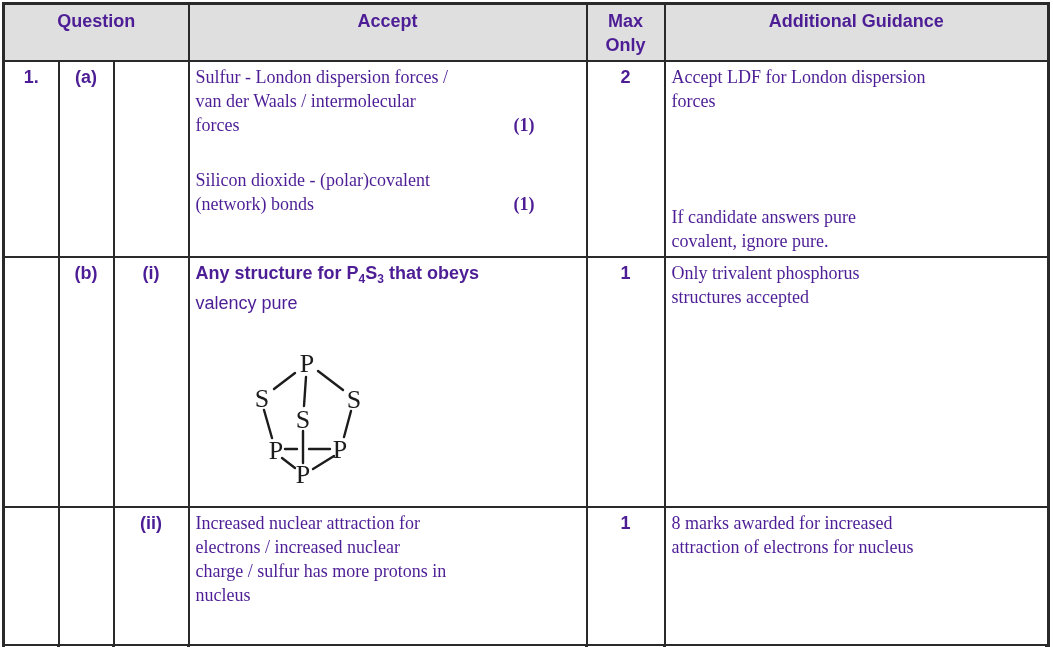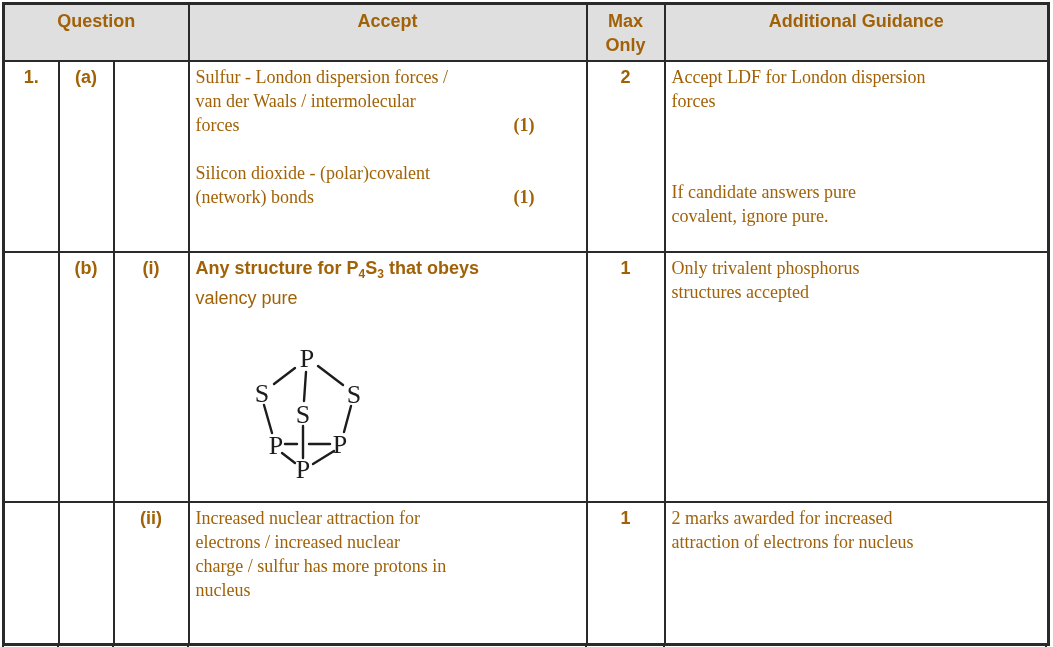--- a/index.html
+++ b/index.html
@@ -2,21 +2,21 @@
 <html><head>
 <meta charset="utf-8">
 <style>
   html,body{margin:0;padding:0;background:#fff;}
   .page{
     position:relative;
     width:1053px;height:647px;
     background:#ffffff;
     overflow:hidden;
     font-family:"Liberation Sans","DejaVu Sans",sans-serif;
-    color:#a16207;
+    color:#4c1d95;
   }
   table.ms{
     position:absolute;left:2px;top:2px;
     width:1045px;
     border-collapse:collapse;
     table-layout:fixed;
   }
   table.ms{border:3px solid #2a2a2a;}
   .ms td,.ms th{
     border:2px solid #2a2a2a;
@@ -33,22 +33,22 @@
     padding-top:4px;
   }
   .qcell{font-weight:bold;text-align:center;padding-top:5px;}
   .markcell{font-weight:bold;text-align:center;padding-top:5px;}
   .ans-p,.guide-p{
     position:relative;
     margin:0;
     white-space:pre-line;
     font-family:Liberation Serif, serif;
   }
-  .p-gap1{margin-top:24px;}
-  .p-gap2{margin-top:67px;}
+  .p-gap1{margin-top:31px;}
+  .p-gap2{margin-top:92px;}
   .mark-inline{
     position:absolute;
     right:45px;bottom:0;
     font-weight:bold;
     white-space:nowrap;
   }
   .formula-line{white-space:nowrap;font-weight:bold;}
   .sub{font-size:12px;vertical-align:-4px;}
   .molecule-wrap{margin:36px 0 0 50px;}
   .molecule-wrap svg{display:block;}
@@ -153,21 +153,21 @@
       <td class="qcell"></td>
       <td class="qcell">(ii)</td>
       <td>
         <p class="ans-p">Increased nuclear attraction for
 electrons / increased nuclear
 charge / sulfur has more protons in
 nucleus</p>
       </td>
       <td class="markcell">1</td>
       <td>
-        <p class="guide-p">2 marks awarded for increased
+        <p class="guide-p">8 marks awarded for increased
 attraction of electrons for nucleus</p>
       </td>
     </tr>
   </tbody>
     </table>
 
   <div class="partial-row">
     <div class="tick" style="left:0px"></div>
     <div class="tick" style="left:55px"></div>
     <div class="tick" style="left:110px"></div>

